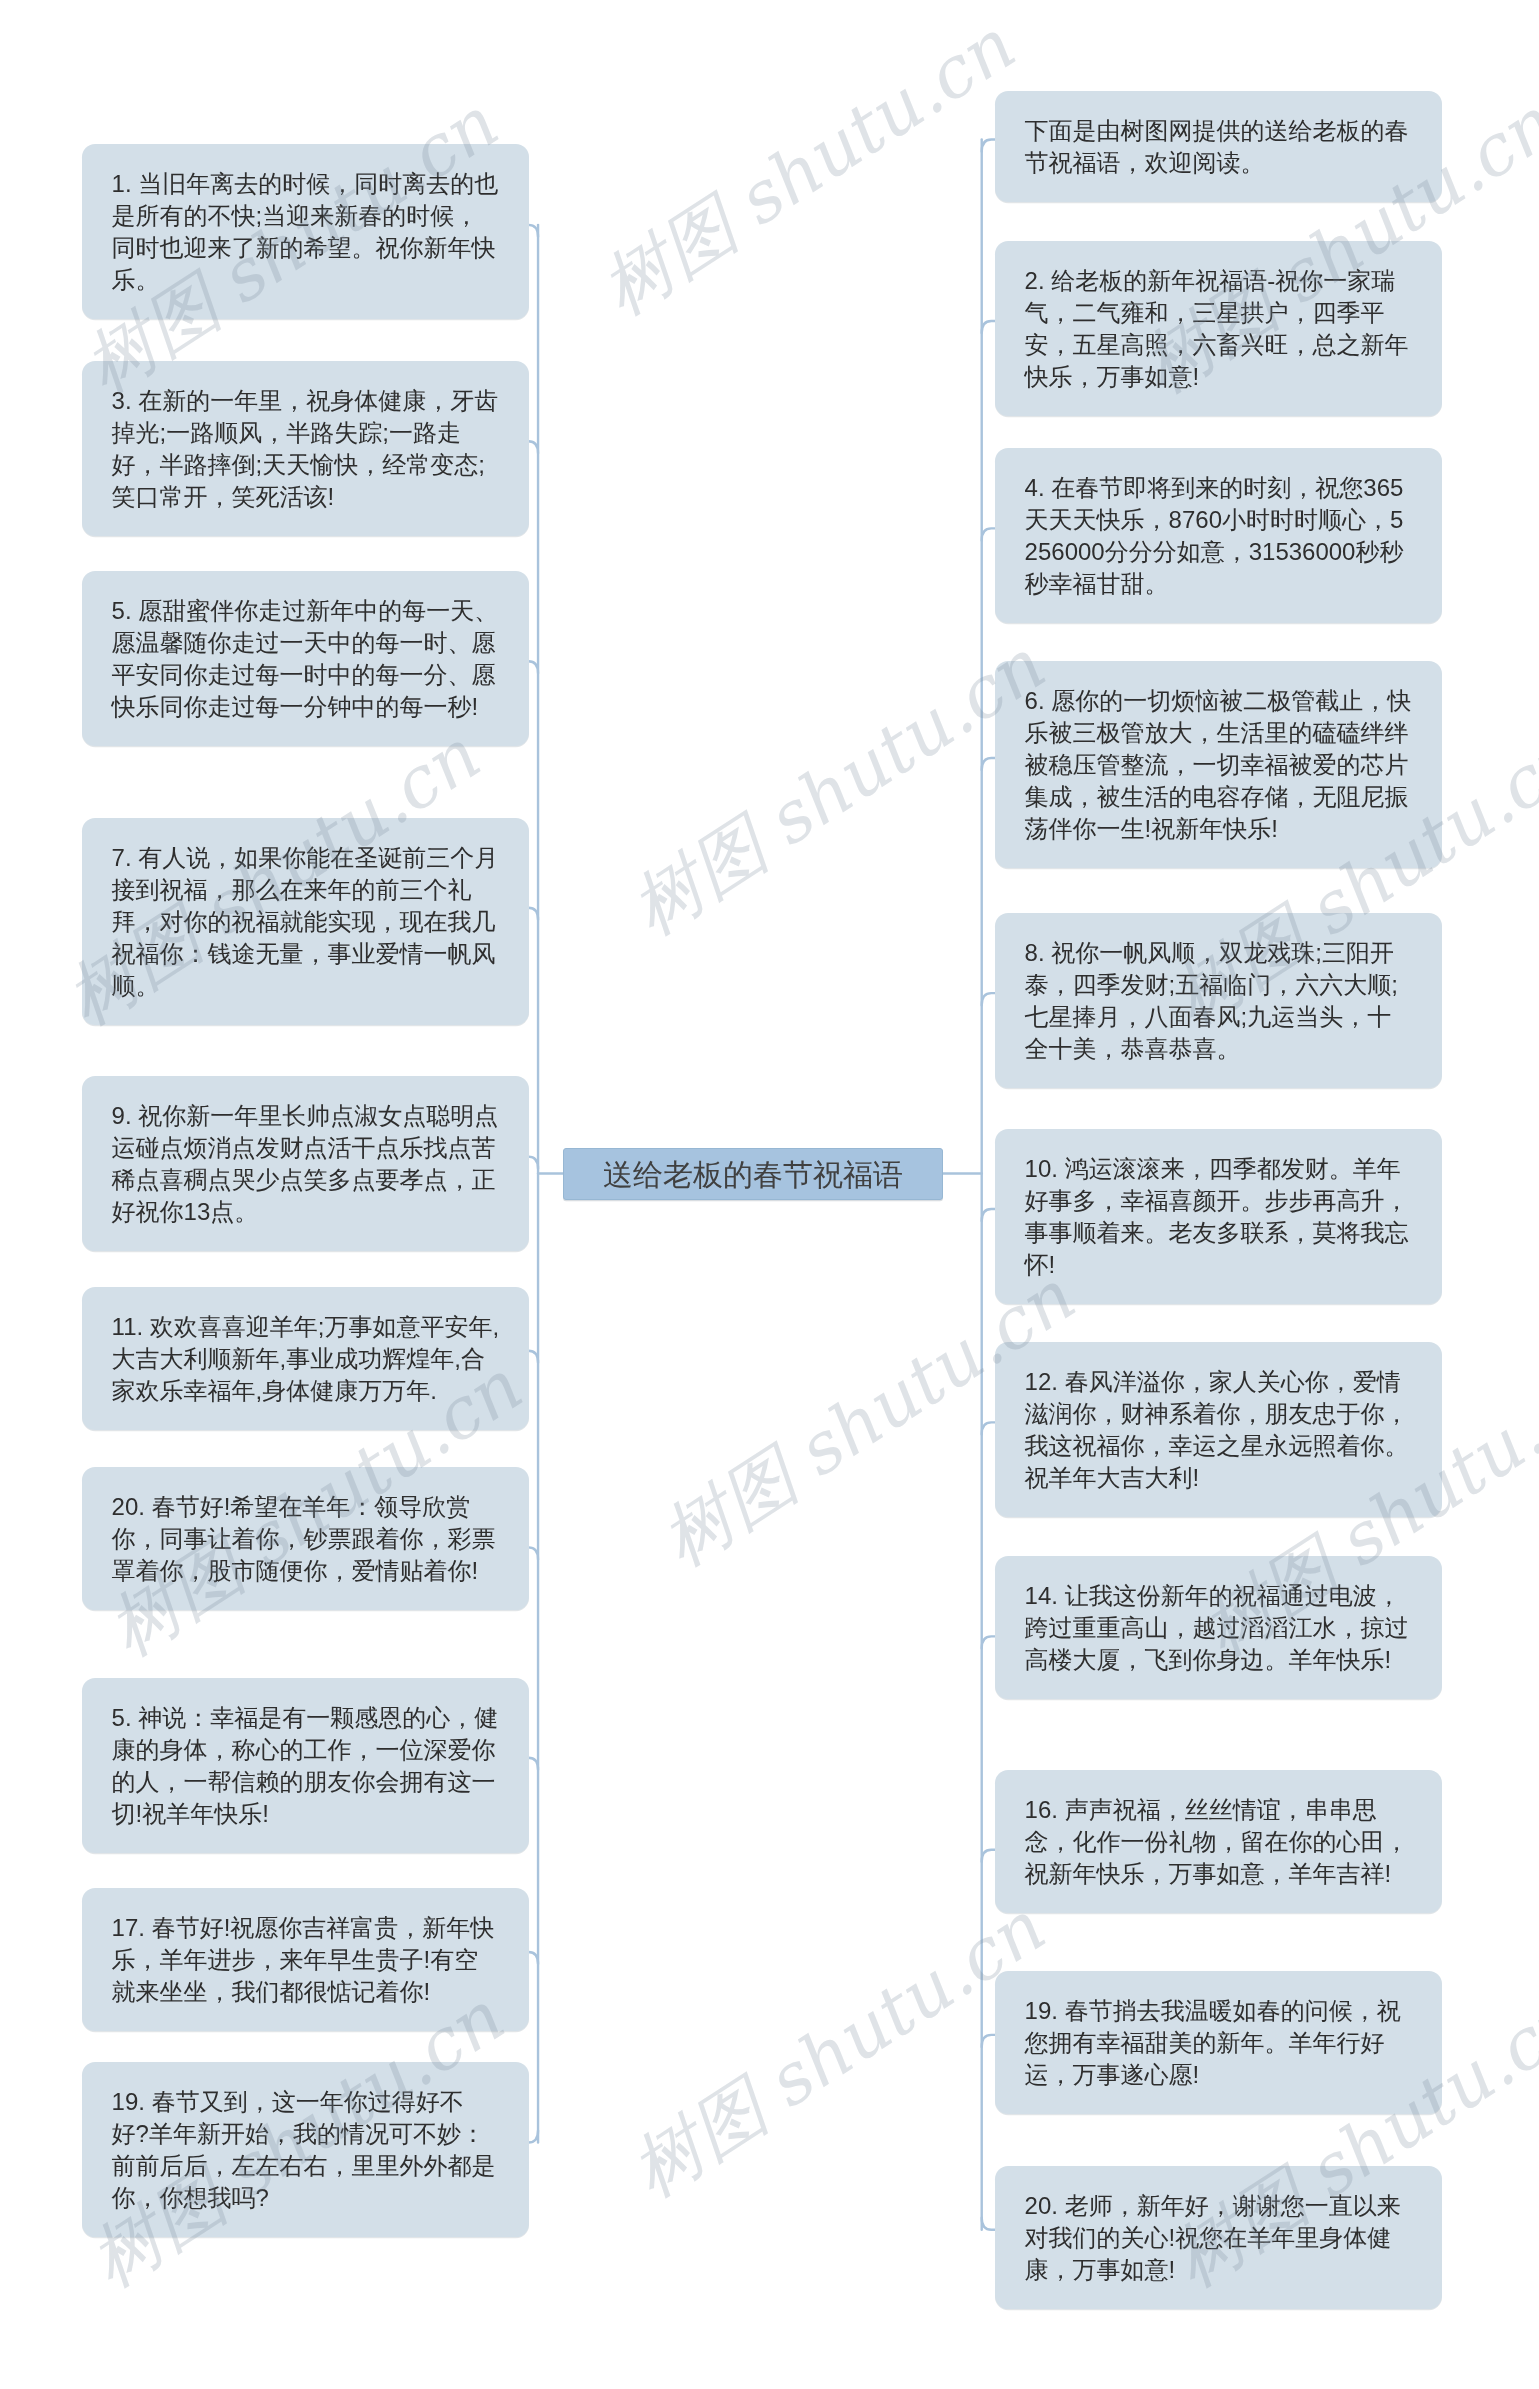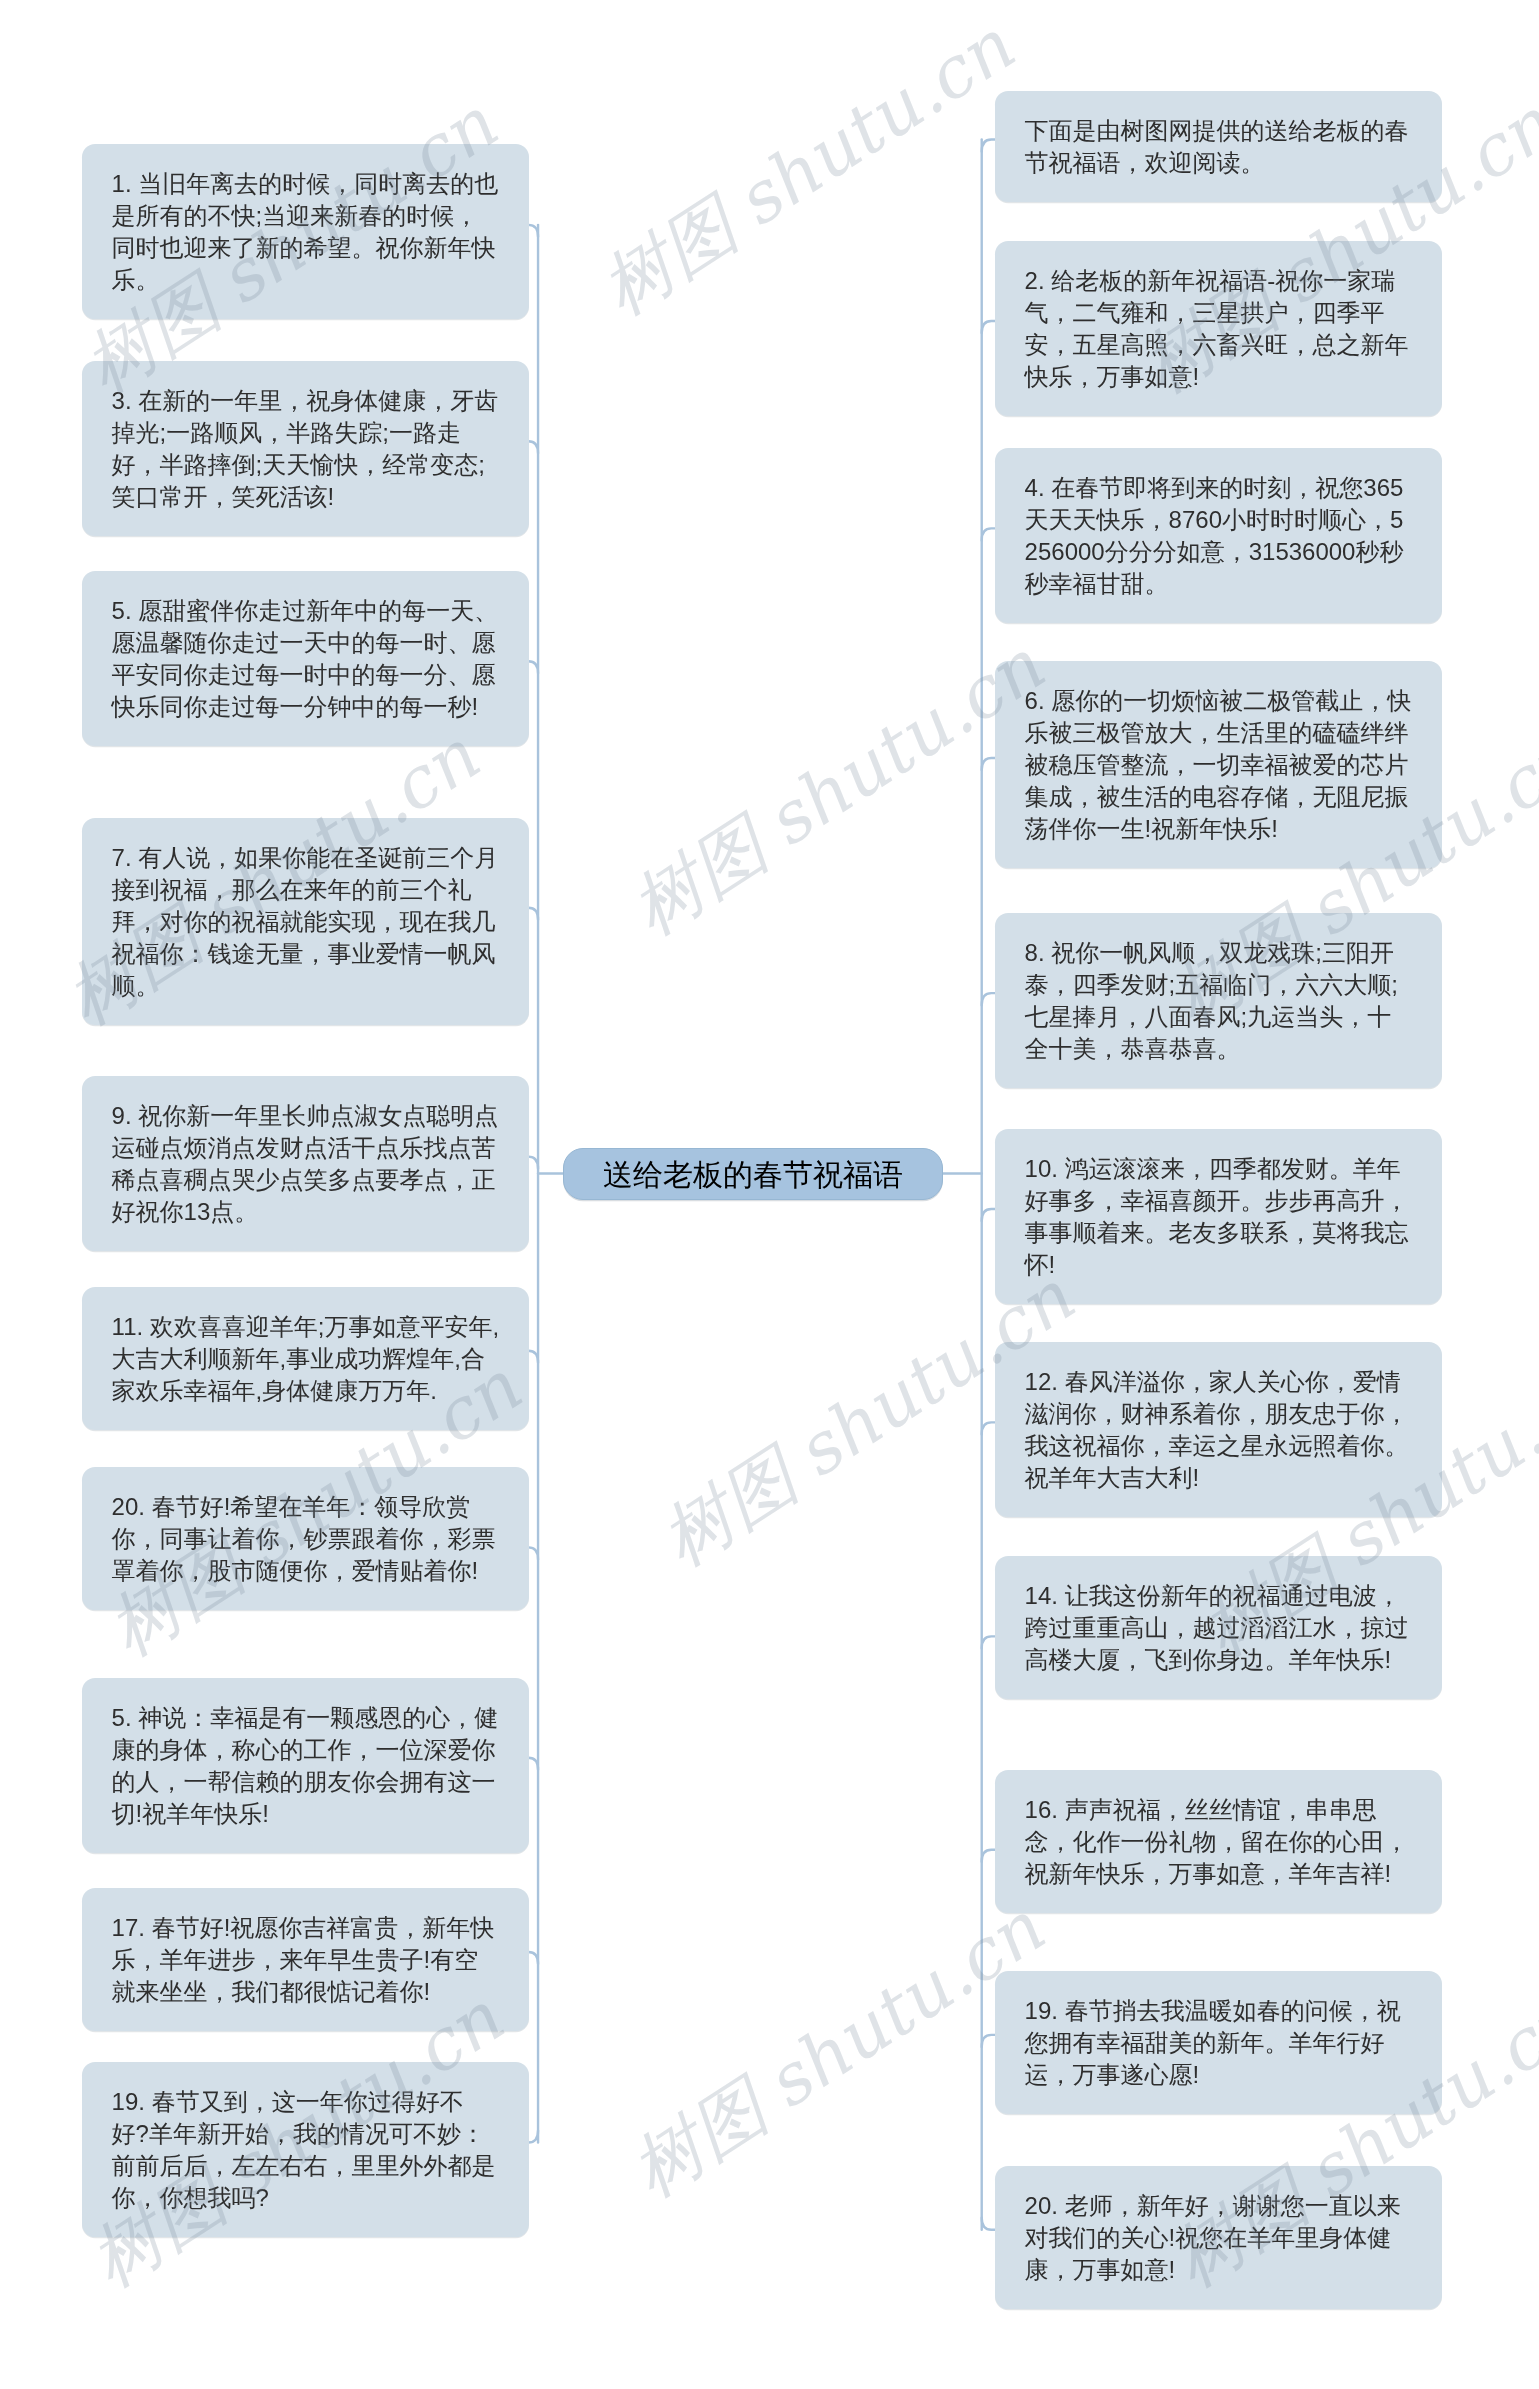--- a/index.html
+++ b/index.html
@@ -13,22 +13,22 @@
         box-shadow:0 1.2px 0 rgba(90,110,125,.18);word-break:break-all;}
   .node p{margin:8px;}
   .left-col{left:82px;}
   .right-col{left:995px;}
   .l0{top:144px}.l1{top:361px}.l2{top:571px}.l3{top:818px}.l4{top:1076px}
   .l5{top:1287px}.l6{top:1467px}.l7{top:1678px}.l8{top:1888px}.l9{top:2062px}
   .r0{top:91px}.r1{top:241px}.r2{top:448px}.r3{top:661px}.r4{top:913px}
   .r5{top:1129px}.r6{top:1342px}.r7{top:1556px}.r8{top:1770px}.r9{top:1971px}
   .r10{top:2166px}
   .root{position:absolute;left:563px;top:1148px;width:380px;height:52px;
-        background:#a6c3df;border:1.2px solid #97b7d3;border-radius:20px;
-        font-size:30px;line-height:51px;text-align:center;color:#000000;
+        background:#a6c3df;border:1.2px solid #97b7d3;border-radius:3px;
+        font-size:30px;line-height:51px;text-align:center;color:#404040;
         z-index:3;box-sizing:border-box;box-shadow:0 1.2px 0 rgba(80,100,120,.22);}
   .wm{position:absolute;transform:rotate(-33deg);z-index:4;pointer-events:none;
       font-family:"DejaVu Serif","Liberation Serif",serif;font-style:italic;
       font-size:71px;color:rgba(122,138,153,.24);white-space:nowrap;}
 </style>
 </head>
 <body>
 
 <div class="canvas">
 

